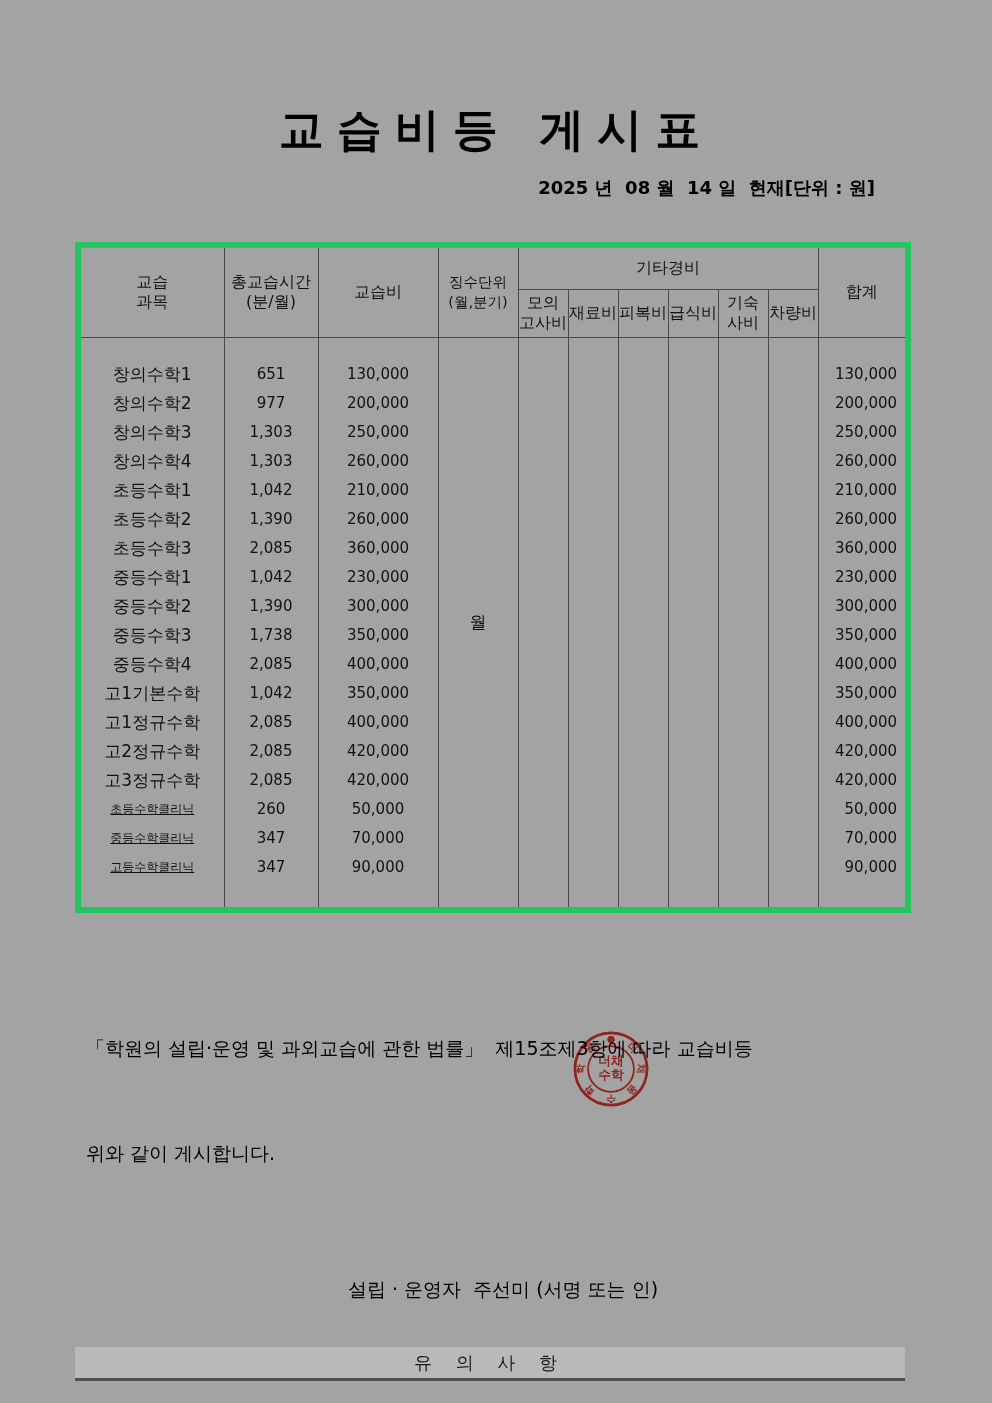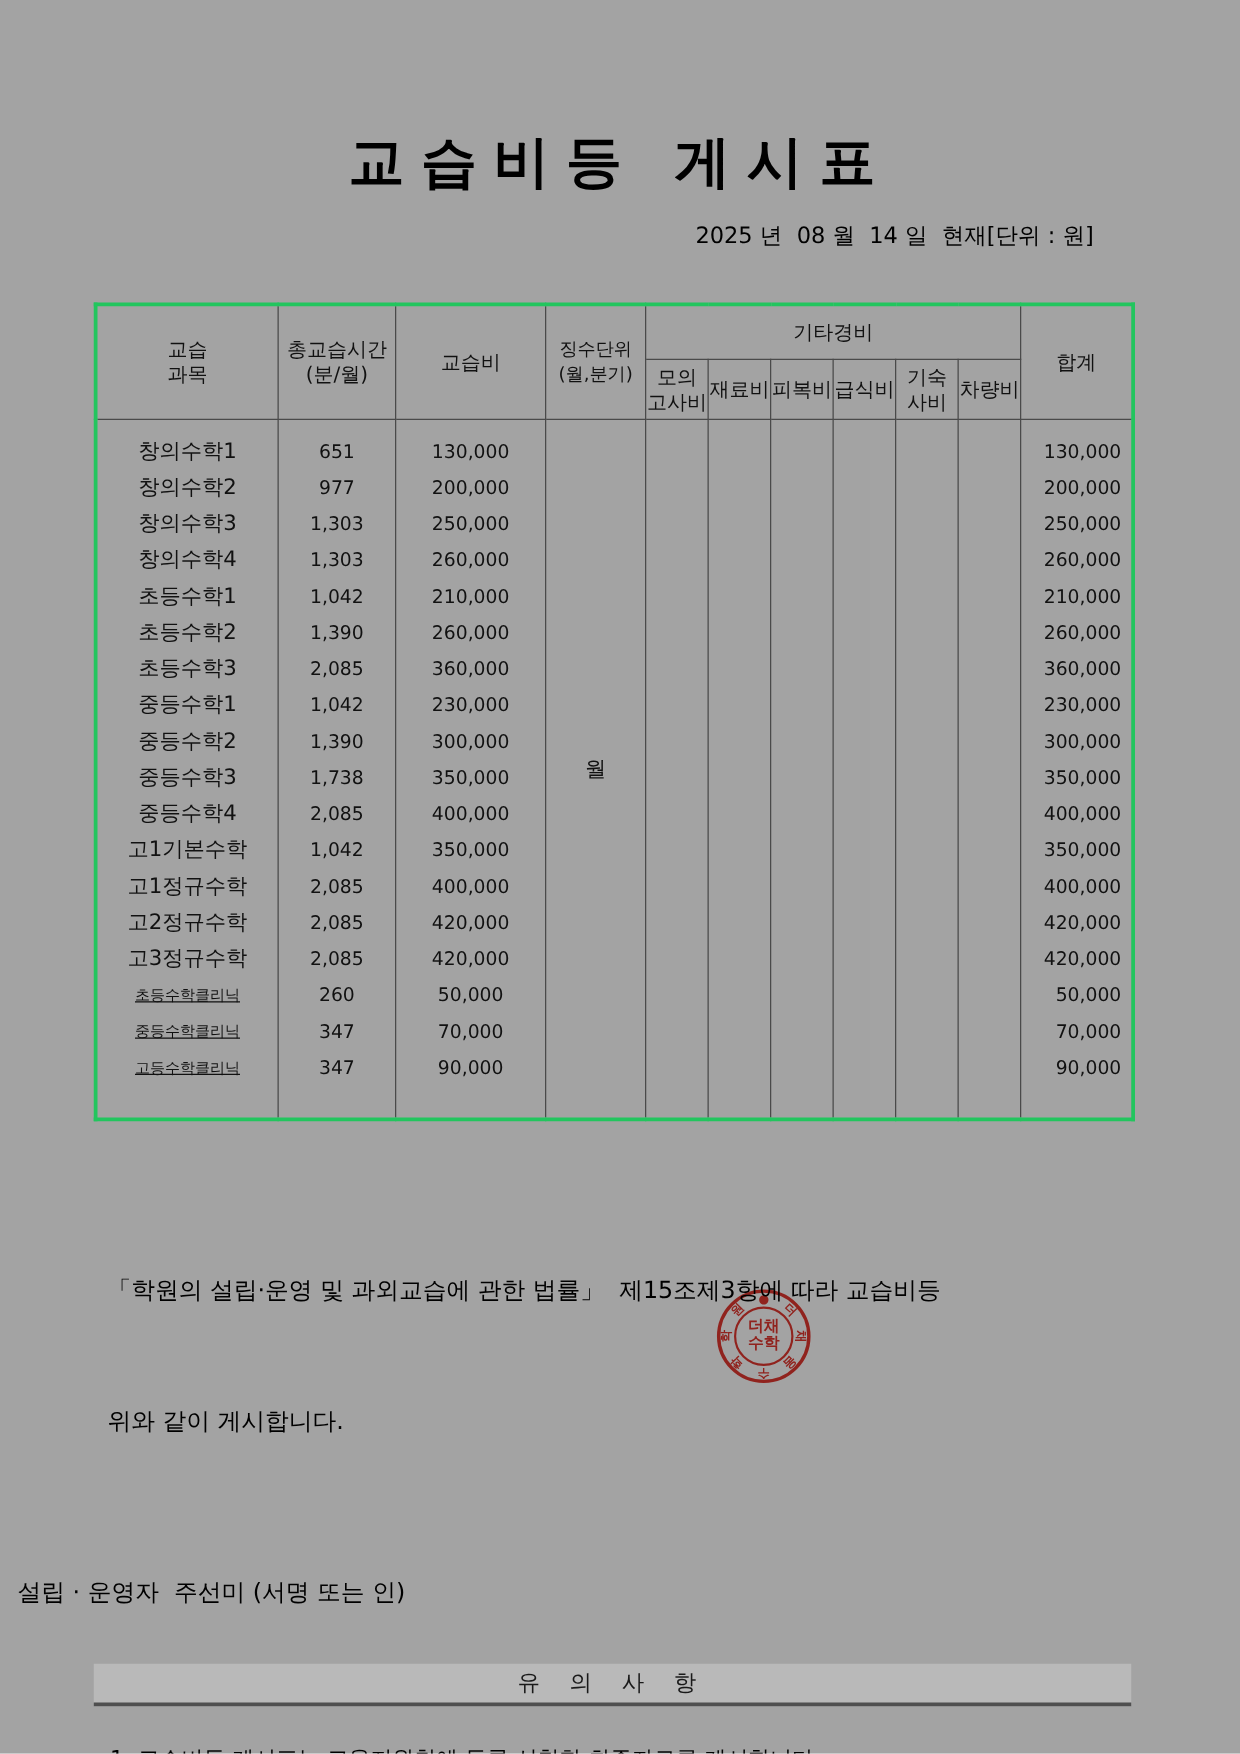--- a/index.html
+++ b/index.html
@@ -21,54 +21,56 @@
     letter-spacing: 13px;
     color: #000;
     white-space: pre-wrap;
   }
   .date-line {
     margin: 16px 117px 0 0;
     text-align: right;
     font-size: 18px;
     color: #000;
     white-space: pre-wrap;
+    font-weight: bold;
   }
   
   table.fee-table {
     margin: 42px 0 0 75px;
     width: 830px;
     border-collapse: collapse;
     table-layout: fixed;
-    border: 3px solid #22c55e;
+    border: 6px solid #22c55e;
   }
   table.fee-table th, table.fee-table td {
     border: 1px solid #4a4a4a;
     font-weight: normal;
     color: #111;
   }
   table.fee-table thead th { font-size: 16px; line-height: 20px; text-align: center; }
   tr.hdr-row-1 th { height: 44px; }
   tr.hdr-row-2 th { height: 48px; font-size: 13.5px; line-height: 16px; }
-  table.fee-table tbody td { vertical-align: top; padding-top: 11px; padding-bottom: 25px; }
+  table.fee-table tbody td { vertical-align: top; padding-top: 22px; padding-bottom: 25px; }
   td.cell-unit { vertical-align: middle !important; text-align: center; font-size: 17px; padding: 0 !important; }
   .line { height: 29px; line-height: 29px; font-size: 17px; white-space: nowrap; overflow: hidden; }
   .line.num { font-size: 15px; }
   .line.small { font-size: 12px; text-decoration: underline; }
   .col-center .line { text-align: center; }
   .col-right .line { text-align: right; padding-right: 8px; }
   
   .statement {
     margin: 48px 75px 0 86px;
     font-size: 19px;
     line-height: 35px;
     color: #000;
     white-space: pre-wrap;
   }
   .signature-row {
     margin-top: 36px;
+    text-align: center;
     font-size: 19px;
     color: #000;
     white-space: pre-wrap;
     padding-left: 14px;
   }
   .stamp {
     position: absolute;
     left: 572px;
     top: 1030px;
     width: 78px;

